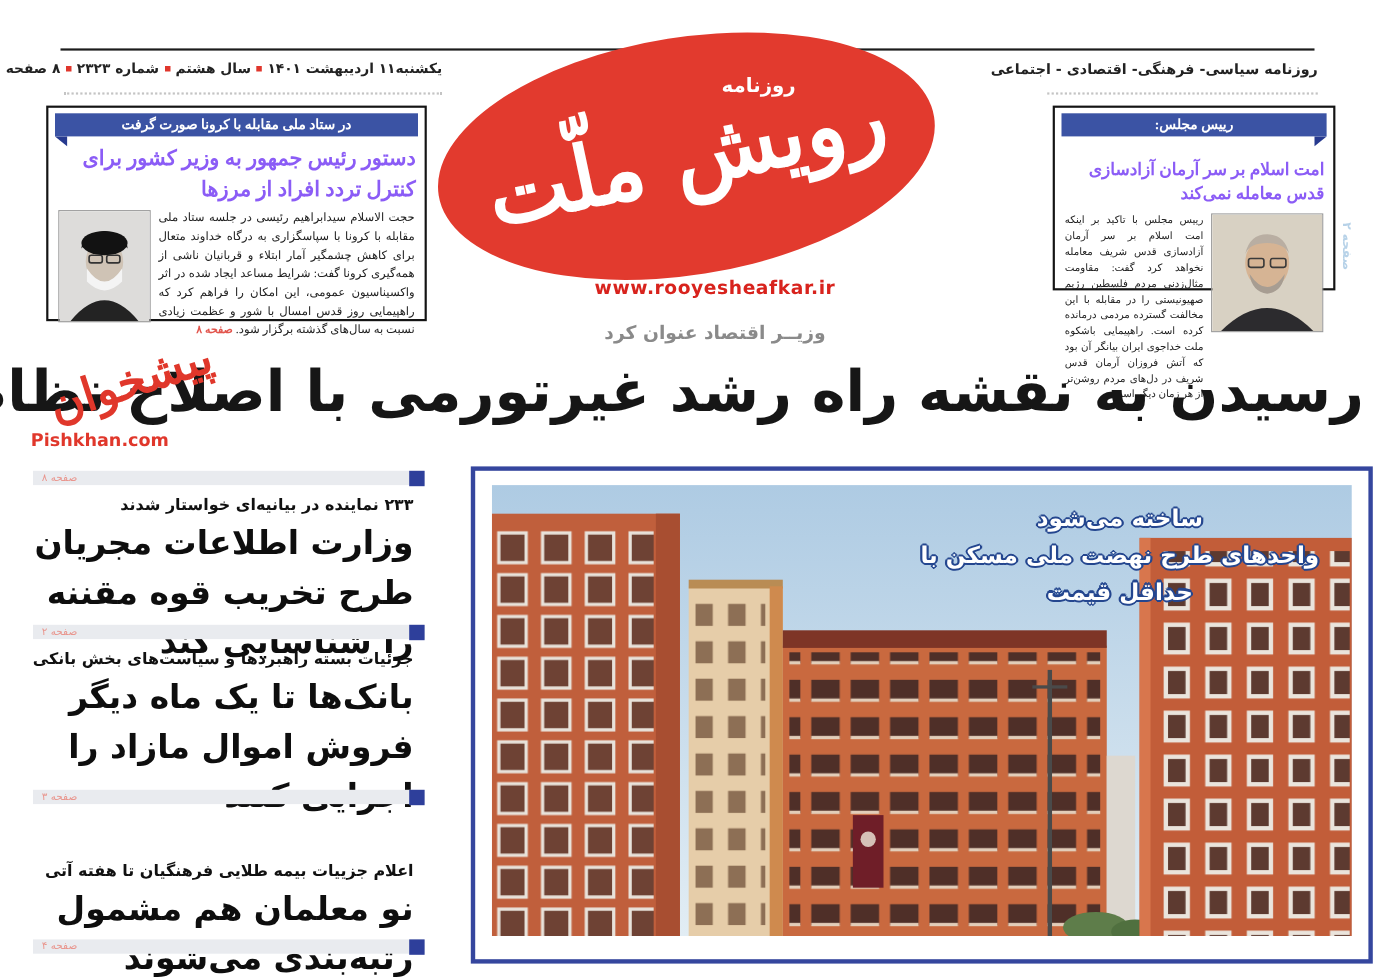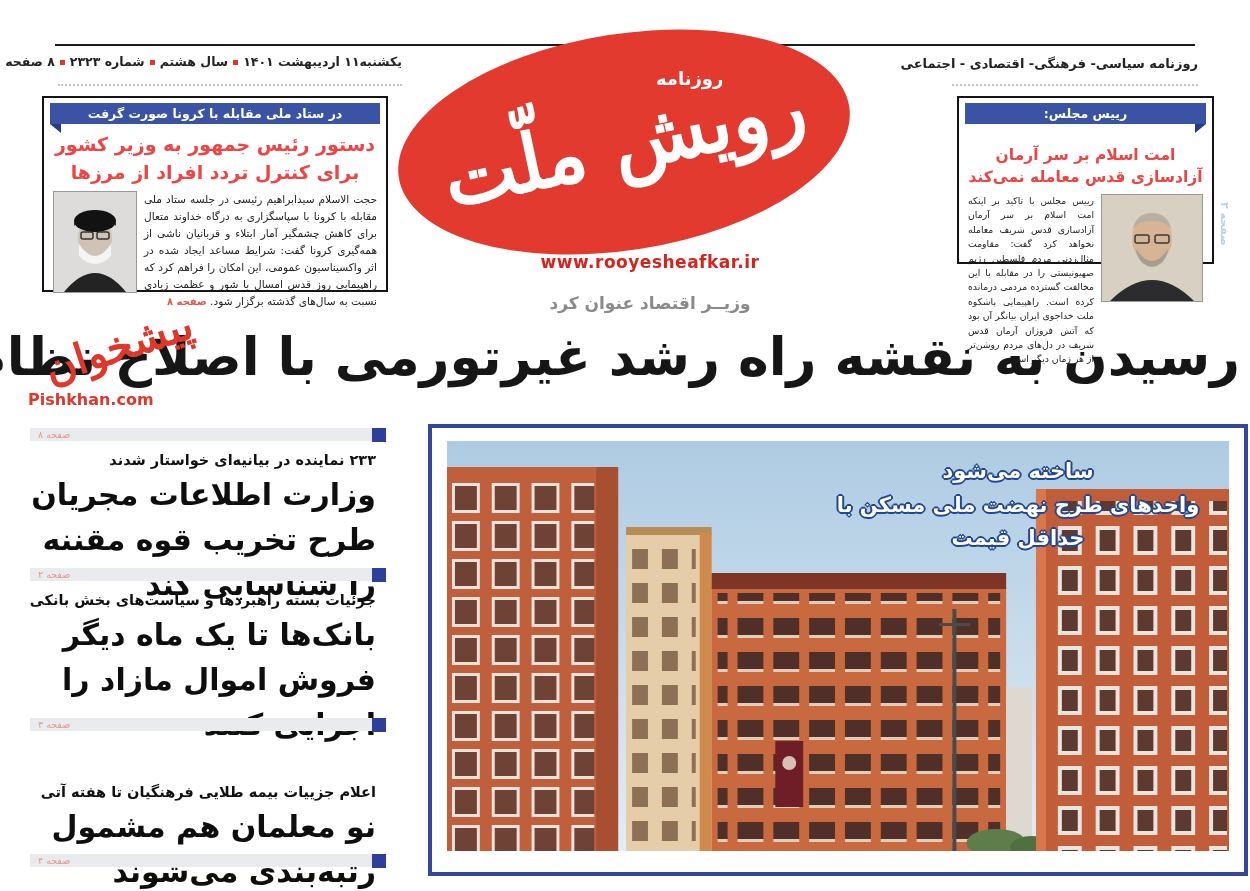--- a/index.html
+++ b/index.html
@@ -16,29 +16,29 @@
   
   .logo-wrap{position:absolute;left:396px;top:34px;width:456px;height:216px;z-index:3;}
   .logo-ellipse{position:absolute;inset:0;background:#e23a2e;border-radius:50%;transform:rotate(-9deg);}
   .logo-title{position:absolute;inset:0;display:flex;align-items:center;justify-content:center;
               color:#fff;font-size:78px;font-weight:bold;font-family:"DejaVu Serif",serif;
               transform:rotate(-12deg);z-index:4;}
   .logo-label{position:absolute;top:34px;left:57%;color:#fff;font-size:18px;font-weight:bold;z-index:5;}
   .website{position:absolute;left:495px;top:252px;width:310px;text-align:center;color:#d8231d;
            font-weight:bold;font-size:17px;letter-spacing:.5px;direction:ltr;z-index:4;}
   
-  .news-box{position:absolute;border:2px solid #141414;background:#fff;box-sizing:border-box;}
+  .news-box{position:absolute;border:2px solid #141414;background:#fff;box-sizing:border-box;font-family:Liberation Serif, serif;}
   .box-left{left:42px;top:96px;width:346px;height:196px;}
   .box-right{left:957px;top:96px;width:257px;height:168px;}
   .box-bar{height:21px;margin:5px 6px 0 6px;background:#3b53a4;color:#fff;font-size:12.5px;
            font-weight:700;text-align:center;line-height:21px;}
   .notch{width:0;height:0;border-style:solid;position:absolute;}
   .notch-l{left:6px;top:26px;border-width:9px 0 0 11px;border-color:#273a8f transparent transparent transparent;}
   .notch-r{right:6px;top:26px;border-width:9px 11px 0 0;border-color:#273a8f transparent transparent transparent;}
-  .box-headline{font-weight:800;text-align:center;color:#ef4444;margin:7px 8px 5px 8px;line-height:1.45;}
+  .box-headline{font-weight:800;color:#8b5cf6;margin:7px 8px 5px 8px;line-height:1.45;}
   .box-left .box-headline{font-size:19px;}
   .box-right .box-headline{font-size:15.5px;margin-top:20px;}
   .box-row{display:flex;gap:7px;padding:0 9px;align-items:flex-start;}
   .box-body{font-size:10.6px;line-height:1.6;text-align:justify;color:#222;flex:1;}
   .box-right .box-body{font-size:9.3px;line-height:1.55;}
   .inline-ref{color:#e2554d;font-size:10px;font-weight:700;}
   .portrait{flex-shrink:0;border:1px solid #999;}
   .vref{position:absolute;left:1218px;top:202px;writing-mode:vertical-rl;color:#b7d2e8;
         font-size:11px;font-weight:bold;}
   

